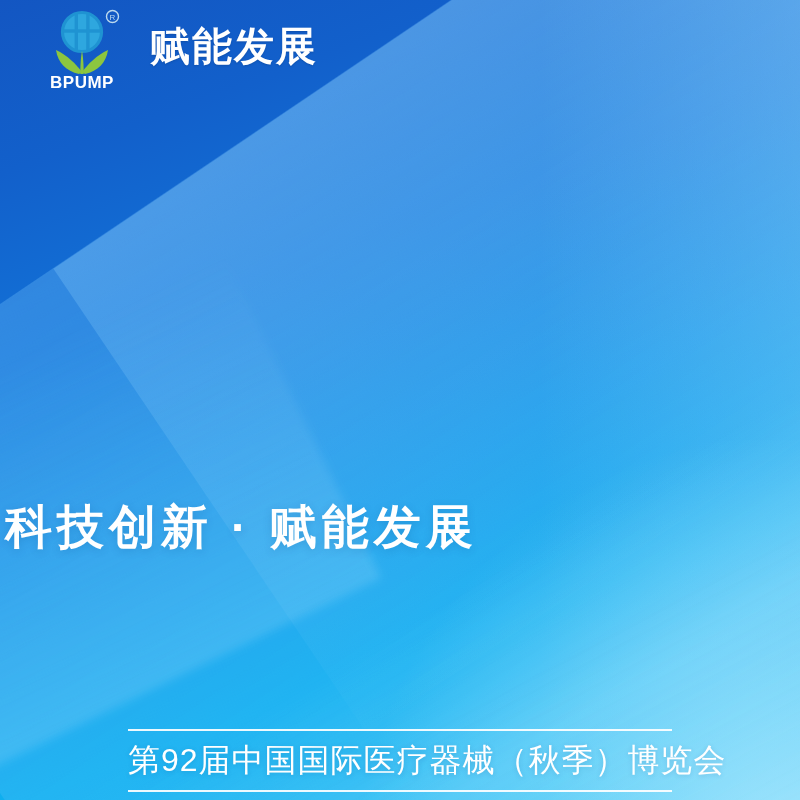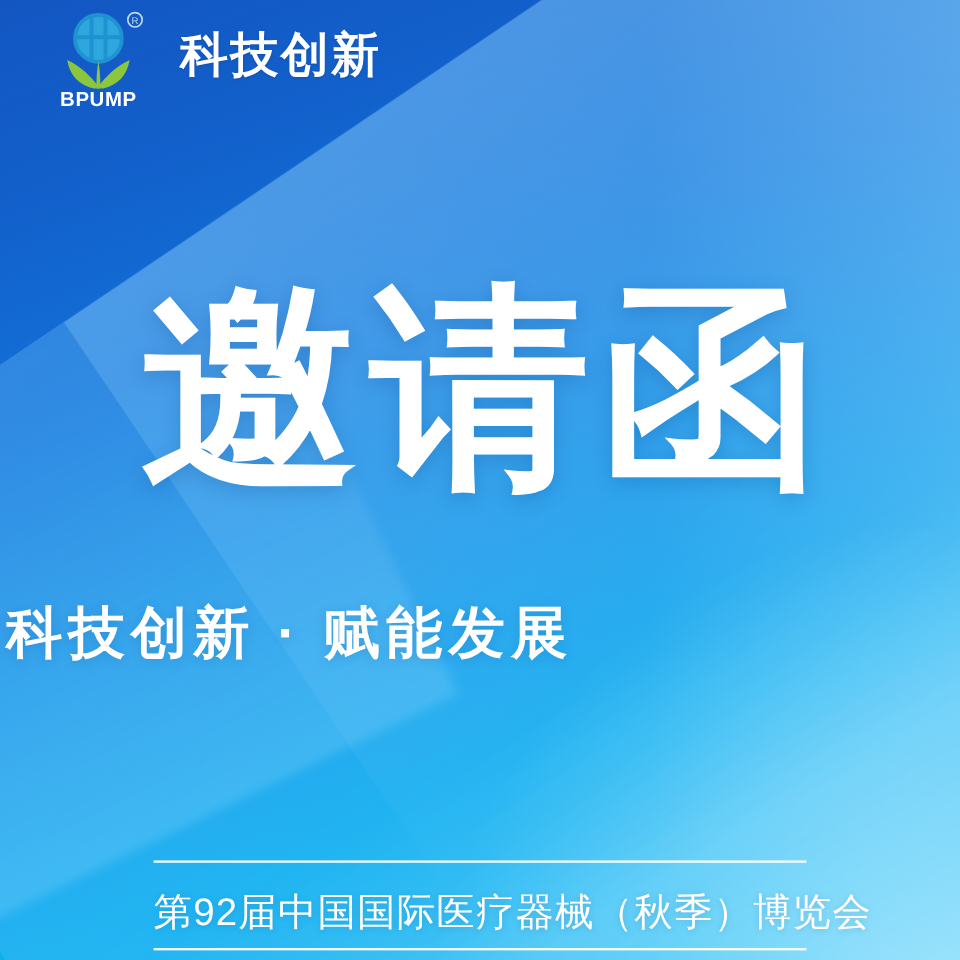--- a/index.html
+++ b/index.html
@@ -202,21 +202,21 @@
     width: 100%;
   }
   .rule-bottom { background: rgba(255,255,255,0.92); }
   .footer-text {
     color: #ffffff;
     font-size: 32px;
     font-weight: 400;
     letter-spacing: 1px;
     text-align: center;
     white-space: nowrap;
-    padding: 23px 0 11px;
+    padding: 11px 0 11px;
     line-height: 1.15;
     text-shadow: 0 1px 5px rgba(0,60,130,0.18);
   }
 </style>
 </head>
 <body>
 
 <div id="poster">
 
   <div class="band band-ur1"></div>
@@ -243,25 +243,24 @@
         </g>
         <text x="66.5" y="11.8" font-family="'Liberation Sans', sans-serif" font-size="8" fill="#bcd9ee" text-anchor="middle">R</text>
 
         <path d="M36 64 C30 56 21 47 10 42 C12 55 20 63 33 66 Z" fill="#8cc63f"></path>
         <path d="M36 64 C42 56 51 47 62 42 C60 55 52 63 39 66 Z" fill="#8cc63f"></path>
         <path d="M34.3 66 C34.3 56 35 48 36 43 C37 48 37.7 56 37.7 66 Z" fill="#8cc63f"></path>
 
         <text x="36" y="80" font-family="'Liberation Sans', sans-serif" font-size="17" font-weight="bold" fill="#ffffff" text-anchor="middle" letter-spacing="0.5">BPUMP</text>
       </svg>
     </div>
-    <div class="brand-name">科技创新</div>
+    <div class="brand-name">赋能发展</div>
   </div>
 
   <div class="content">
-    <div class="title-cn">邀请函</div>
     <div class="subtitle-cn">科技创新 · 赋能发展</div>
   </div>
 
   <div class="footer">
     <div class="rule"></div>
     <div class="footer-text">第92届中国国际医疗器械（秋季）博览会</div>
     <div class="rule rule-bottom"></div>
   </div>
 
 </div>

